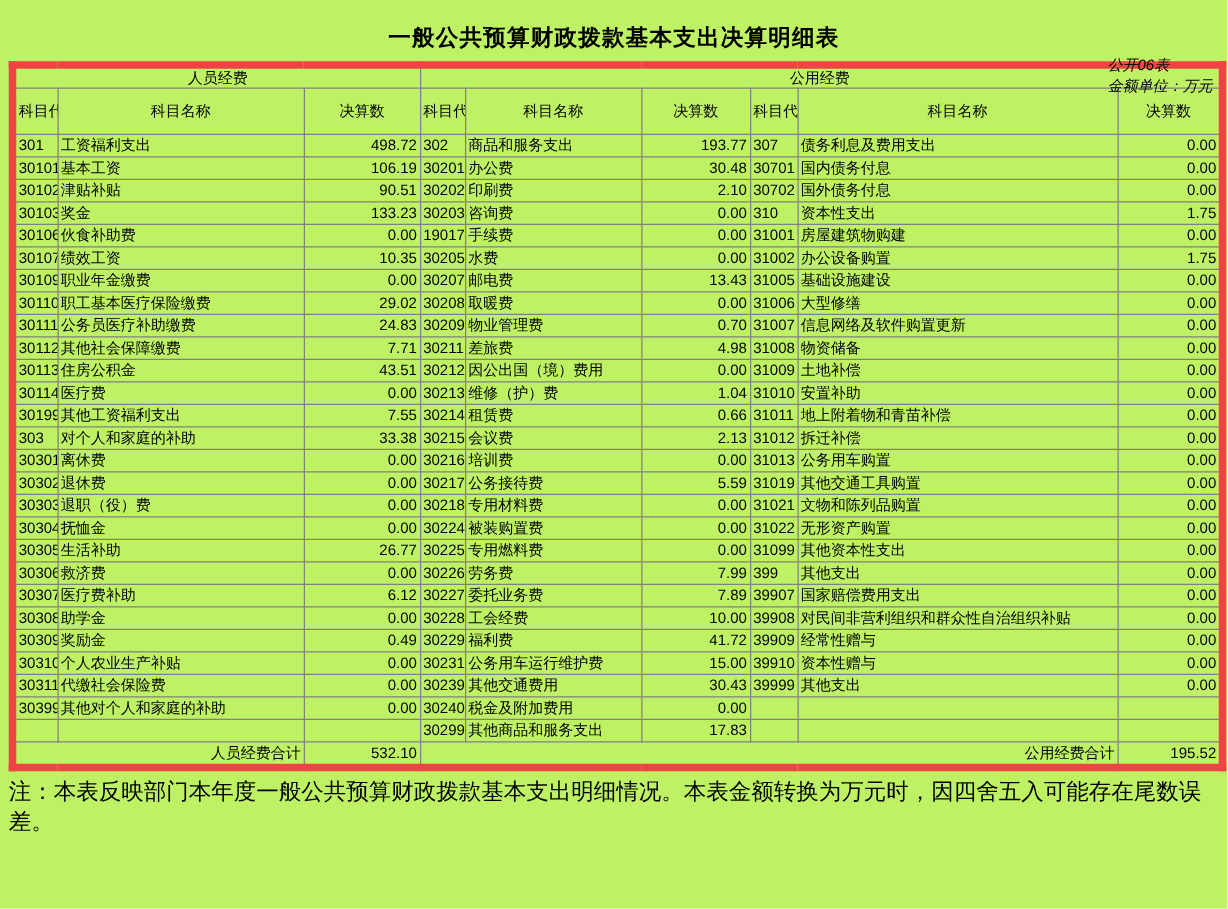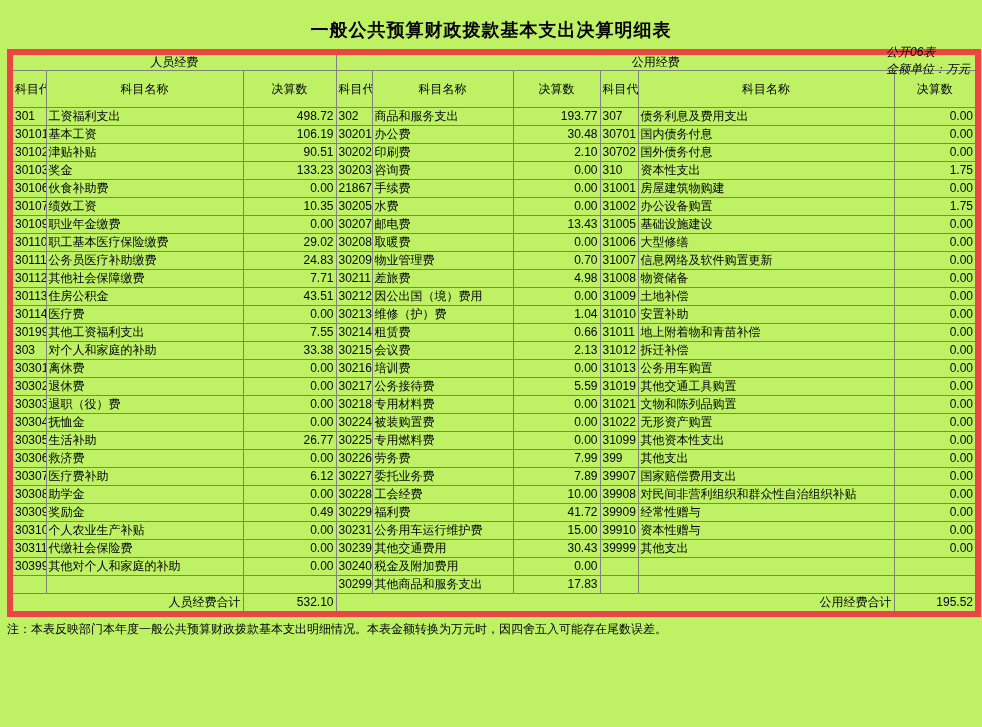--- a/index.html
+++ b/index.html
@@ -15,21 +15,21 @@
     overflow:hidden; white-space:nowrap;
     line-height:15px;
   }
   thead tr.group th { height:15px; text-align:center; }
   thead tr.cols th { height:36px; text-align:center; }
   th.codehdr { white-space:normal; word-break:break-all; line-height:14px; padding:0 5px; }
   td.code  { text-align:left; }
   td.name  { text-align:left; }
   td.value { text-align:right; }
   td.total-label { text-align:right; }
-  .note { margin:4px 0 0 7px; font-size:12px; }
+  .note { margin:4px 0 0 7px; font-size:18px; }
 </style>
 </head>
 <body>
 
 <div class="page">
 
   <div class="title">一般公共预算财政拨款基本支出决算明细表</div>
 
   <div class="meta">
     <div>公开06表</div>
@@ -107,21 +107,21 @@
           <td class="name">咨询费</td>
           <td class="value">0.00</td>
           <td class="code">310</td>
           <td class="name">资本性支出</td>
           <td class="value">1.75</td>
         </tr>
         <tr>
           <td class="code">30106</td>
           <td class="name">伙食补助费</td>
           <td class="value">0.00</td>
-          <td class="code">21867</td>
+          <td class="code">19017</td>
           <td class="name">手续费</td>
           <td class="value">0.00</td>
           <td class="code">31001</td>
           <td class="name">房屋建筑物购建</td>
           <td class="value">0.00</td>
         </tr>
         <tr>
           <td class="code">30107</td>
           <td class="name">绩效工资</td>
           <td class="value">10.35</td>

